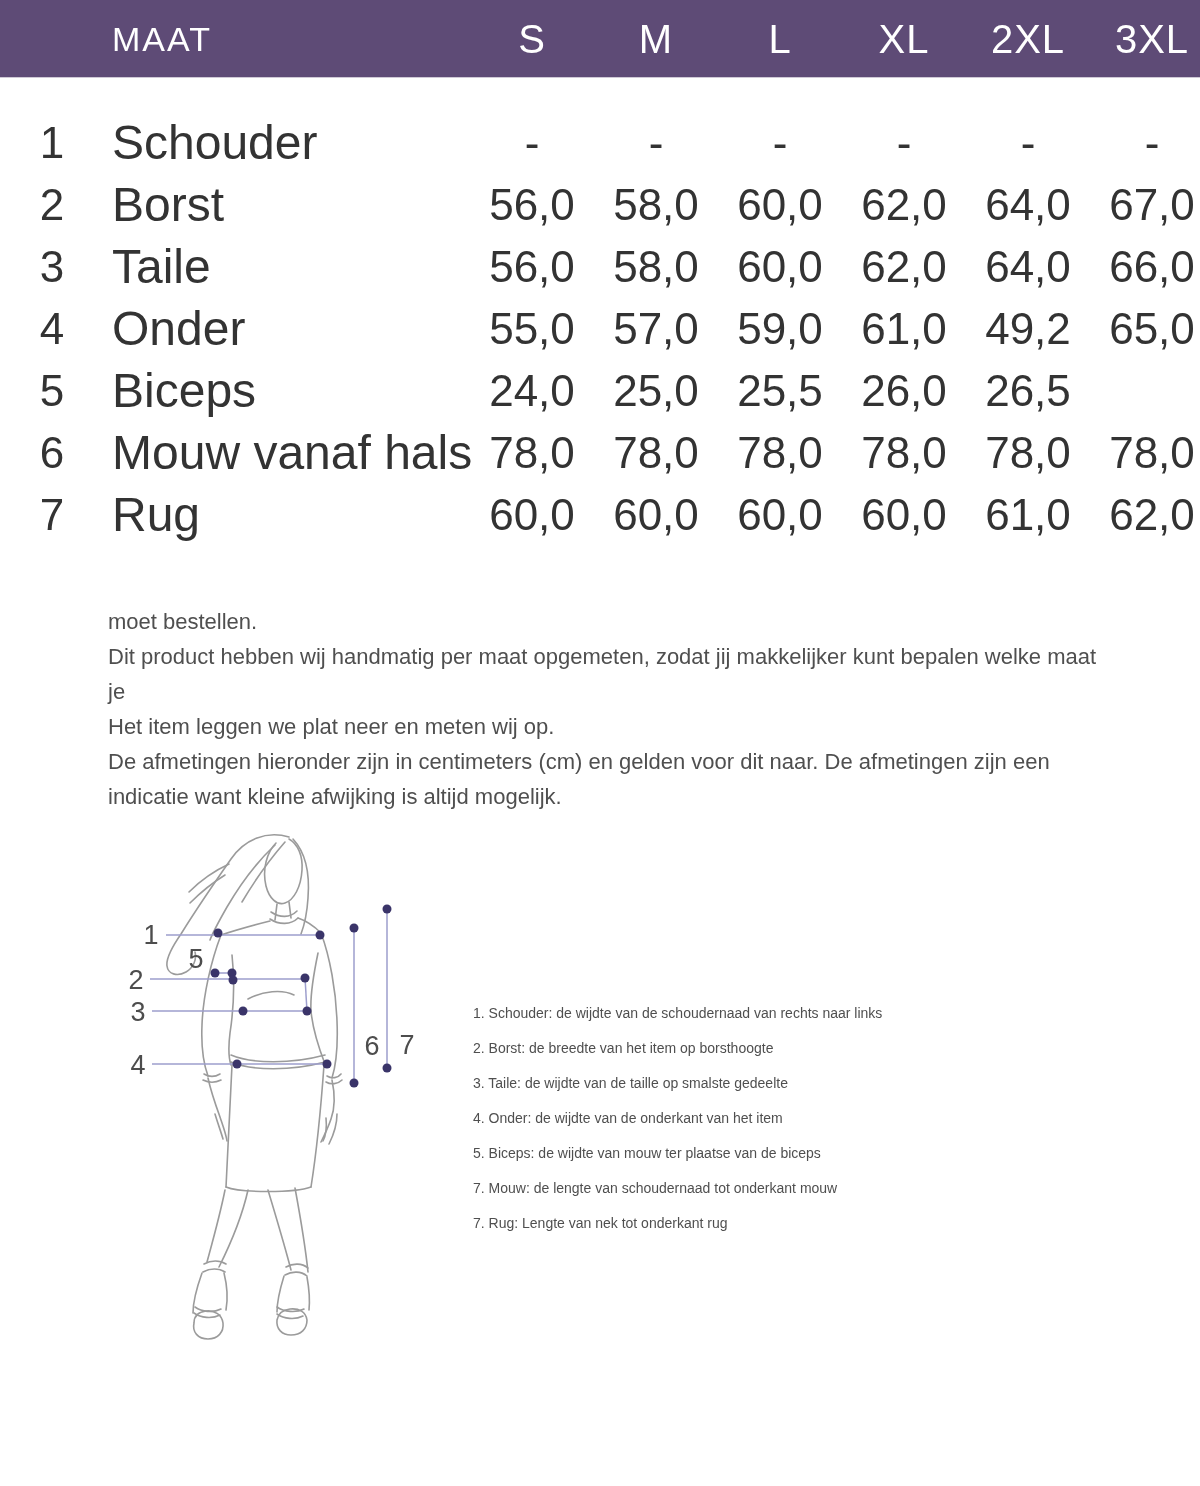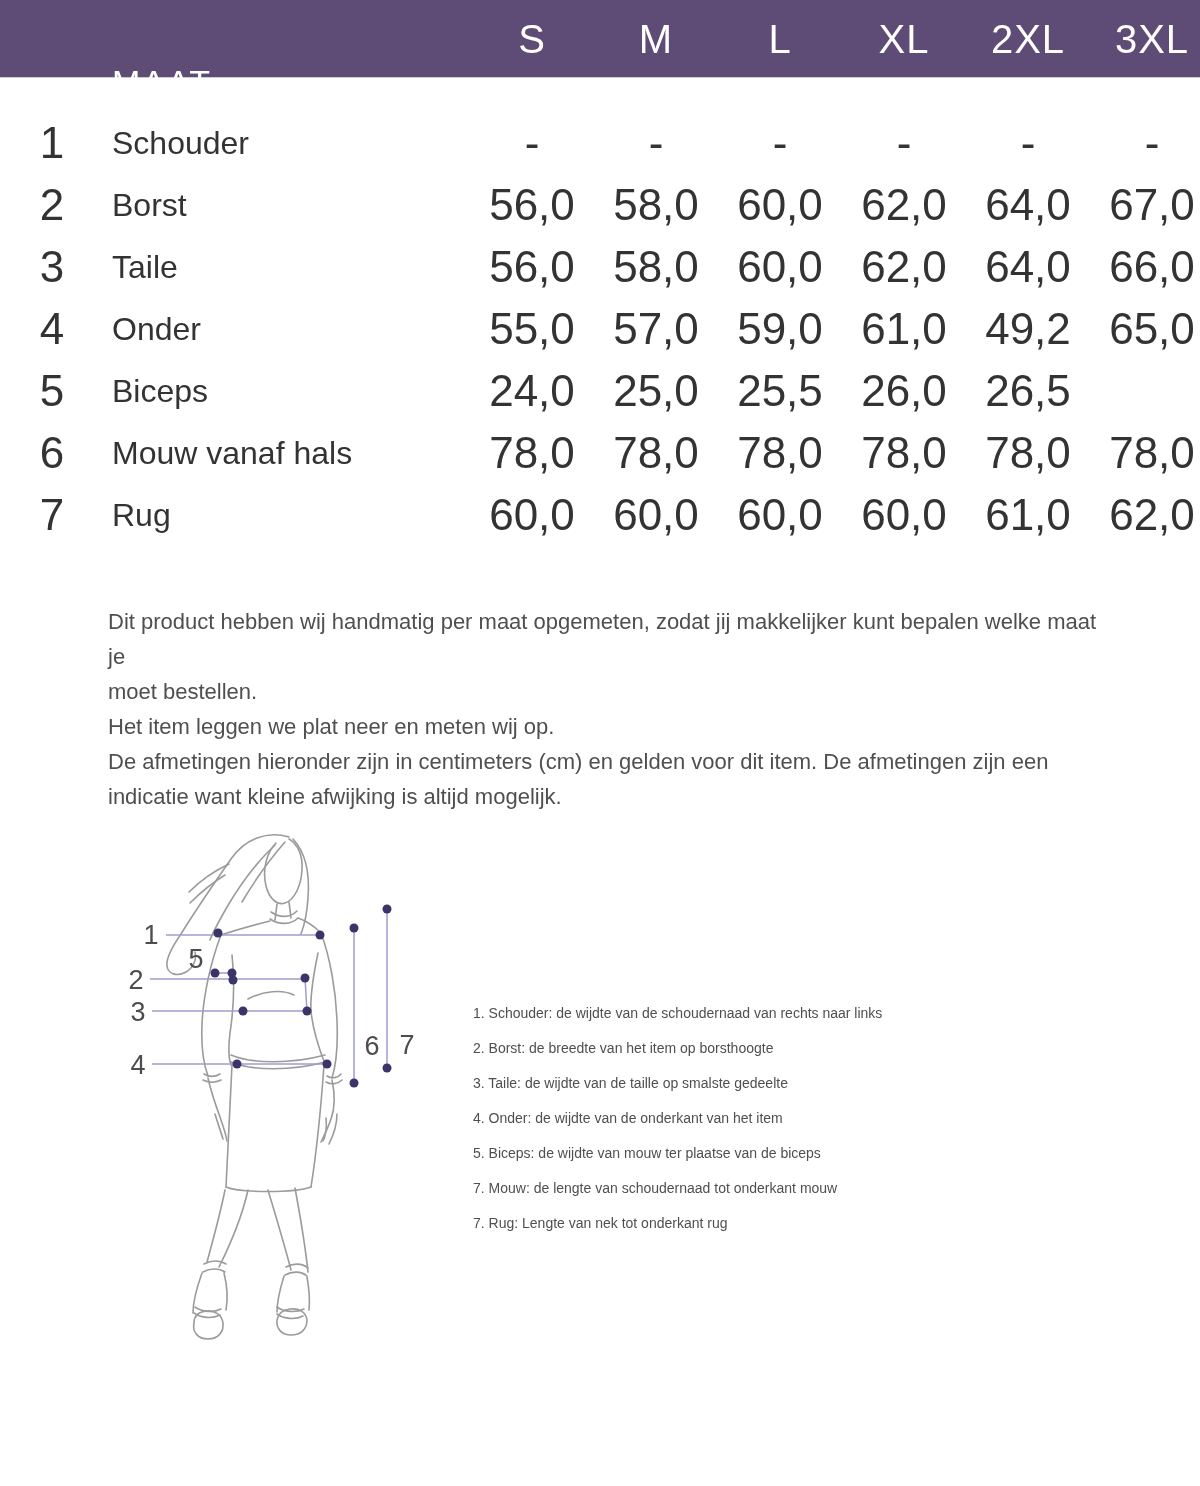--- a/index.html
+++ b/index.html
@@ -12,39 +12,39 @@
     width:1200px;height:1486px;position:relative;overflow:hidden;
     font-family:"Liberation Sans", sans-serif;color:var(--tabletext);
   }
   
   .header-bar{
     position:absolute;left:0;top:8;width:1200px;height:78px;
     background:var(--purple);border-bottom:1px solid #cfc9d6;
   }
   .maat-label{
     position:absolute;left:112px;top:0;height:78px;line-height:78px;
-    color:#ffffff;font-size:34px;font-weight:300;letter-spacing:2px;margin-top:43px;
+    color:#ffffff;font-size:34px;font-weight:300;letter-spacing:2px;
   }
   .size-cols{
     position:absolute;left:470px;top:0;width:744px;height:78px;
     display:flex;align-items:center;
   }
   .size-cols .cell{
     width:124px;text-align:center;color:#ffffff;
     font-size:40px;font-weight:400;letter-spacing:1px;
   }
   
   .t-row{position:absolute;left:0;width:1200px;height:62px;line-height:62px;}
   .row-num{
     position:absolute;left:28px;width:48px;text-align:center;
     font-size:44px;font-weight:300;color:var(--tabletext);
   }
   .row-label{
     position:absolute;left:112px;width:360px;
-    font-size:32px;font-weight:300;color:var(--tabletext);white-space:nowrap;
+    font-size:48px;font-weight:300;color:var(--tabletext);white-space:nowrap;
   }
   .row-values{
     position:absolute;left:470px;width:744px;height:62px;display:flex;align-items:center;
   }
   .row-values .cell{
     width:124px;text-align:center;font-size:44px;font-weight:300;color:var(--tabletext);
   }
   
   .intro{
     position:absolute;left:108px;top:604px;width:1000px;
@@ -155,24 +155,24 @@
     <div class="cell">60,0</div>
     <div class="cell">60,0</div>
     <div class="cell">60,0</div>
     <div class="cell">60,0</div>
     <div class="cell">61,0</div>
     <div class="cell">62,0</div>
   </div>
 </div>
 
 <div class="intro">
+  <div>moet bestellen.</div>
   <div>Dit product hebben wij handmatig per maat opgemeten, zodat jij makkelijker kunt bepalen welke maat je</div>
-  <div>moet bestellen.</div>
   <div>Het item leggen we plat neer en meten wij op.</div>
-  <div>De afmetingen hieronder zijn in centimeters (cm) en gelden voor dit item. De afmetingen zijn een</div>
+  <div>De afmetingen hieronder zijn in centimeters (cm) en gelden voor dit naar. De afmetingen zijn een</div>
   <div>indicatie want kleine afwijking is altijd mogelijk.</div>
 </div>
 
 <svg class="diagram" viewBox="0 0 420 560">
 
   <g>
     <path class="sk" d="M 196 28 C 187 37, 182 54, 186 71 C 189 83, 197 91, 205 88 C 214 85, 221 72, 222 55 C 223 41, 218 29, 209 24"></path>
     <path class="sk" d="M 209 22 C 186 15, 164 25, 151 44 C 135 67, 117 93, 101 119 C 92 132, 86 144, 87 151 C 88 159, 97 162, 106 157 C 113 153, 117 145, 115 137"></path>
     <path class="sk" d="M 195 30 C 179 45, 161 68, 147 92 C 139 106, 133 117, 130 125"></path>
     <path class="sk" d="M 205 27 C 191 43, 175 65, 162 87"></path>

